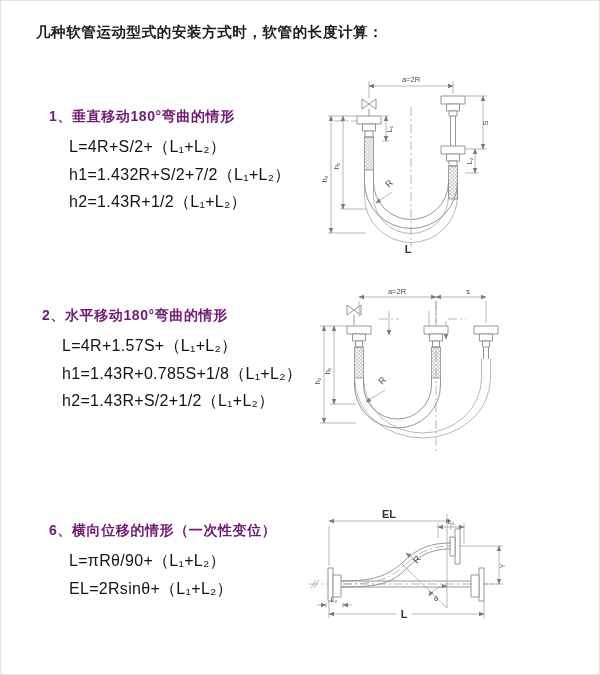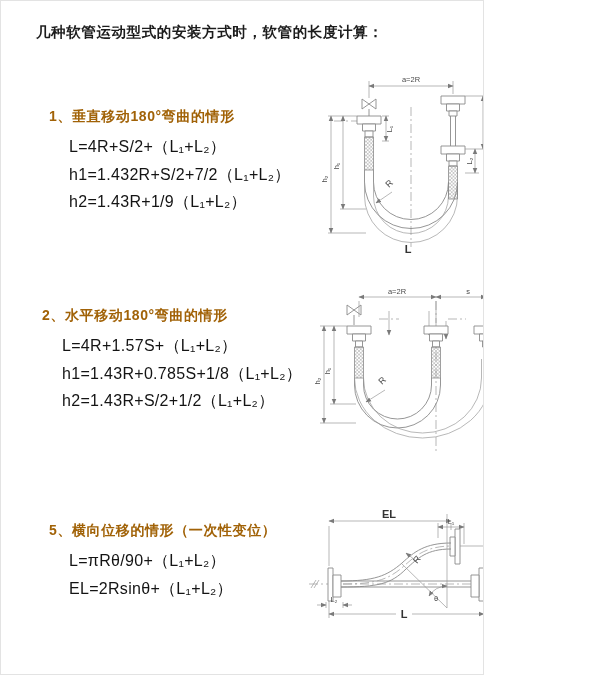--- a/index.html
+++ b/index.html
@@ -1,26 +1,26 @@
 <!DOCTYPE html>
 <html><head>
 <meta charset="utf-8">
 <style>
   html,body{margin:0;padding:0;background:#fff;}
   .page{
-    position:relative;width:484px;height:675px;background:#ffffff;
+    position:relative;width:600px;height:675px;background:#ffffff;
     font-family:"Liberation Sans","DejaVu Sans",sans-serif;overflow:hidden;
     border:1px solid #e3e3e3;box-sizing:border-box;padding-left:40px;
   }
   .title{
     position:absolute;left:35px;top:22px;font-size:14.5px;font-weight:700;
     letter-spacing:0.6px;color:#1c1c1c;
   }
   .sec{position:absolute;}
-  .sec-h{font-size:14px;font-weight:700;letter-spacing:0.6px;color:#a16207;margin-bottom:7px;}
+  .sec-h{font-size:14px;font-weight:700;letter-spacing:0.6px;color:#701a75;margin-bottom:7px;}
   .sec-f{font-size:16px;color:#141414;margin-left:20px;line-height:27.5px;letter-spacing:0.3px;white-space:nowrap;}
   svg.diag{position:absolute;overflow:visible;}
   svg.diag *{vector-effect:non-scaling-stroke;}
   .ln{stroke:#8a8a8a;stroke-width:0.9;fill:none;}
   .lnthin{stroke:#9a9a9a;stroke-width:0.7;fill:none;}
   .cl{stroke:#9a9a9a;stroke-width:0.7;fill:none;stroke-dasharray:9 3 2 3;}
   .fit{stroke:#8a8a8a;stroke-width:0.9;fill:#ffffff;}
   .dimt{fill:#4a4a4a;font-size:7.5px;}
   .dimb{fill:#333333;font-size:11px;font-weight:700;}
   .rlab{fill:#4a4a4a;font-size:9px;}
@@ -29,32 +29,32 @@
 <body>
 
 <div class="page">
 
   <div class="title">几种软管运动型式的安装方式时，软管的长度计算：</div>
 
   <div class="sec" style="left:48px;top:107px">
     <div class="sec-h">1、垂直移动180°弯曲的情形</div>
     <div class="sec-f">L=4R+S/2+（L₁+L₂）</div>
     <div class="sec-f">h1=1.432R+S/2+7/2（L₁+L₂）</div>
-    <div class="sec-f">h2=1.43R+1/9（L₁+L₂）</div>
+    <div class="sec-f">h2=1.43R+1/2（L₁+L₂）</div>
   </div>
 
   <div class="sec" style="left:41px;top:306px">
     <div class="sec-h">2、水平移动180°弯曲的情形</div>
     <div class="sec-f">L=4R+1.57S+（L₁+L₂）</div>
     <div class="sec-f">h1=1.43R+0.785S+1/8（L₁+L₂）</div>
     <div class="sec-f">h2=1.43R+S/2+1/2（L₁+L₂）</div>
   </div>
 
   <div class="sec" style="left:48px;top:521px">
-    <div class="sec-h">5、横向位移的情形（一次性变位）</div>
+    <div class="sec-h">6、横向位移的情形（一次性变位）</div>
     <div class="sec-f">L=πRθ/90+（L₁+L₂）</div>
     <div class="sec-f">EL=2Rsinθ+（L₁+L₂）</div>
   </div>
 
   <svg class="diag" style="left:295px;top:60px" width="300" height="200" viewBox="0 0 300 200">
     <defs>
       <marker id="ar1" viewBox="0 0 10 10" refX="9" refY="5" markerWidth="8" markerHeight="8" orient="auto-start-reverse">
         <path d="M0,1 L10,5 L0,9 z" fill="#7a7a7a"></path>
       </marker>
       <pattern id="br1" width="3.5" height="3.5" patternUnits="userSpaceOnUse">

